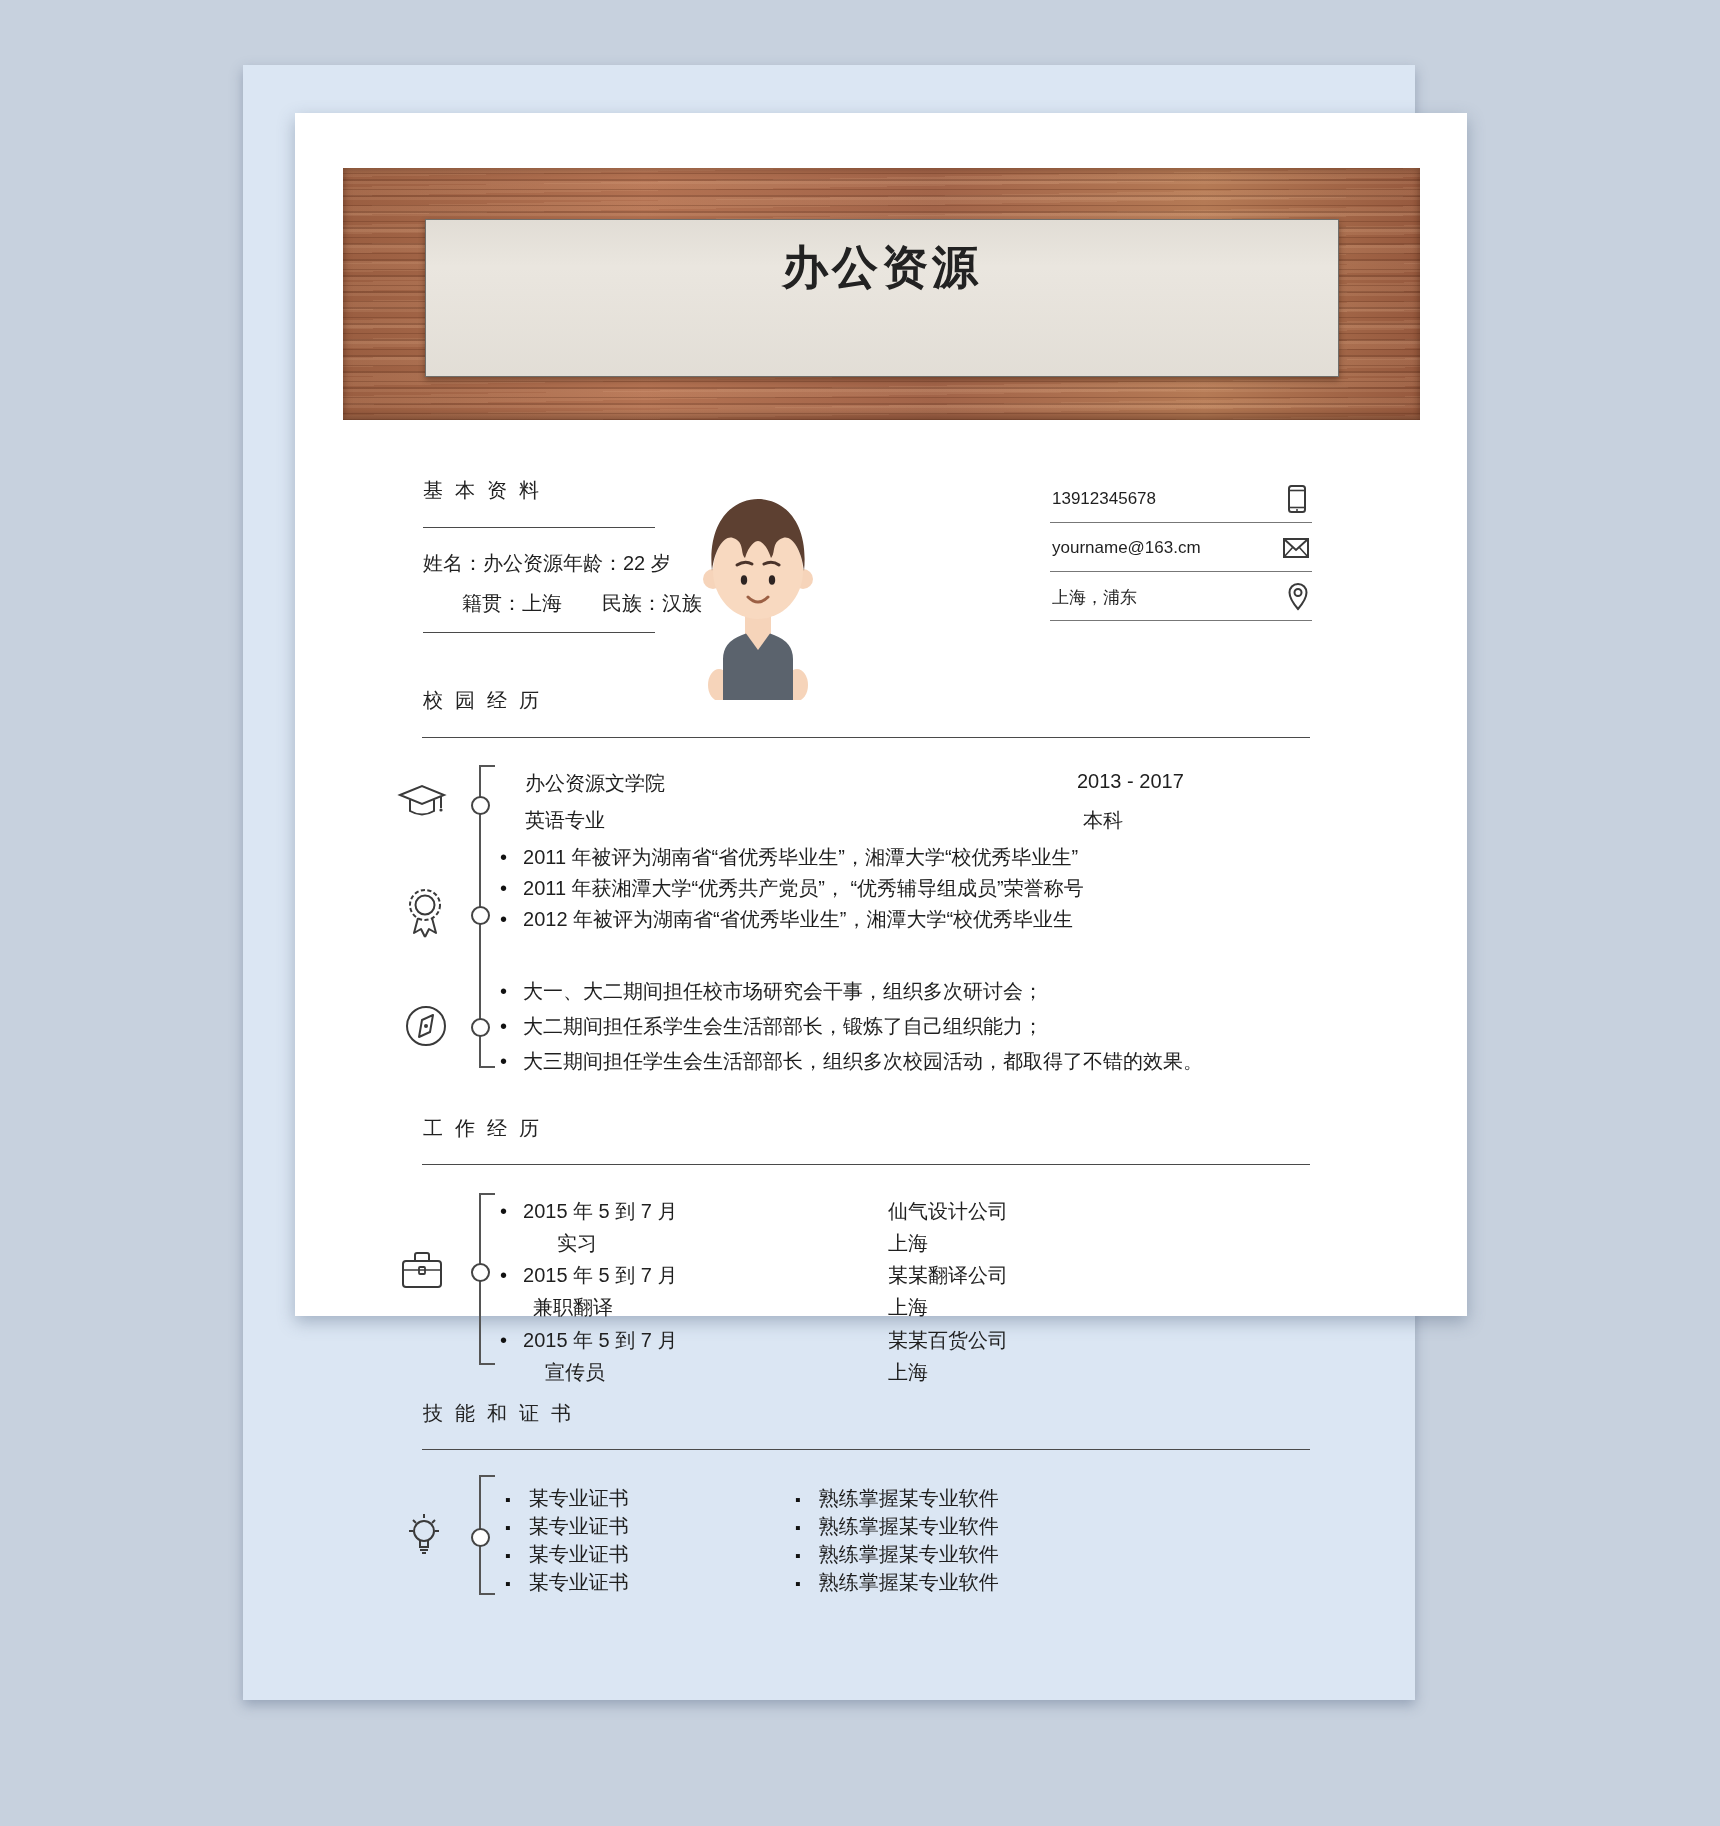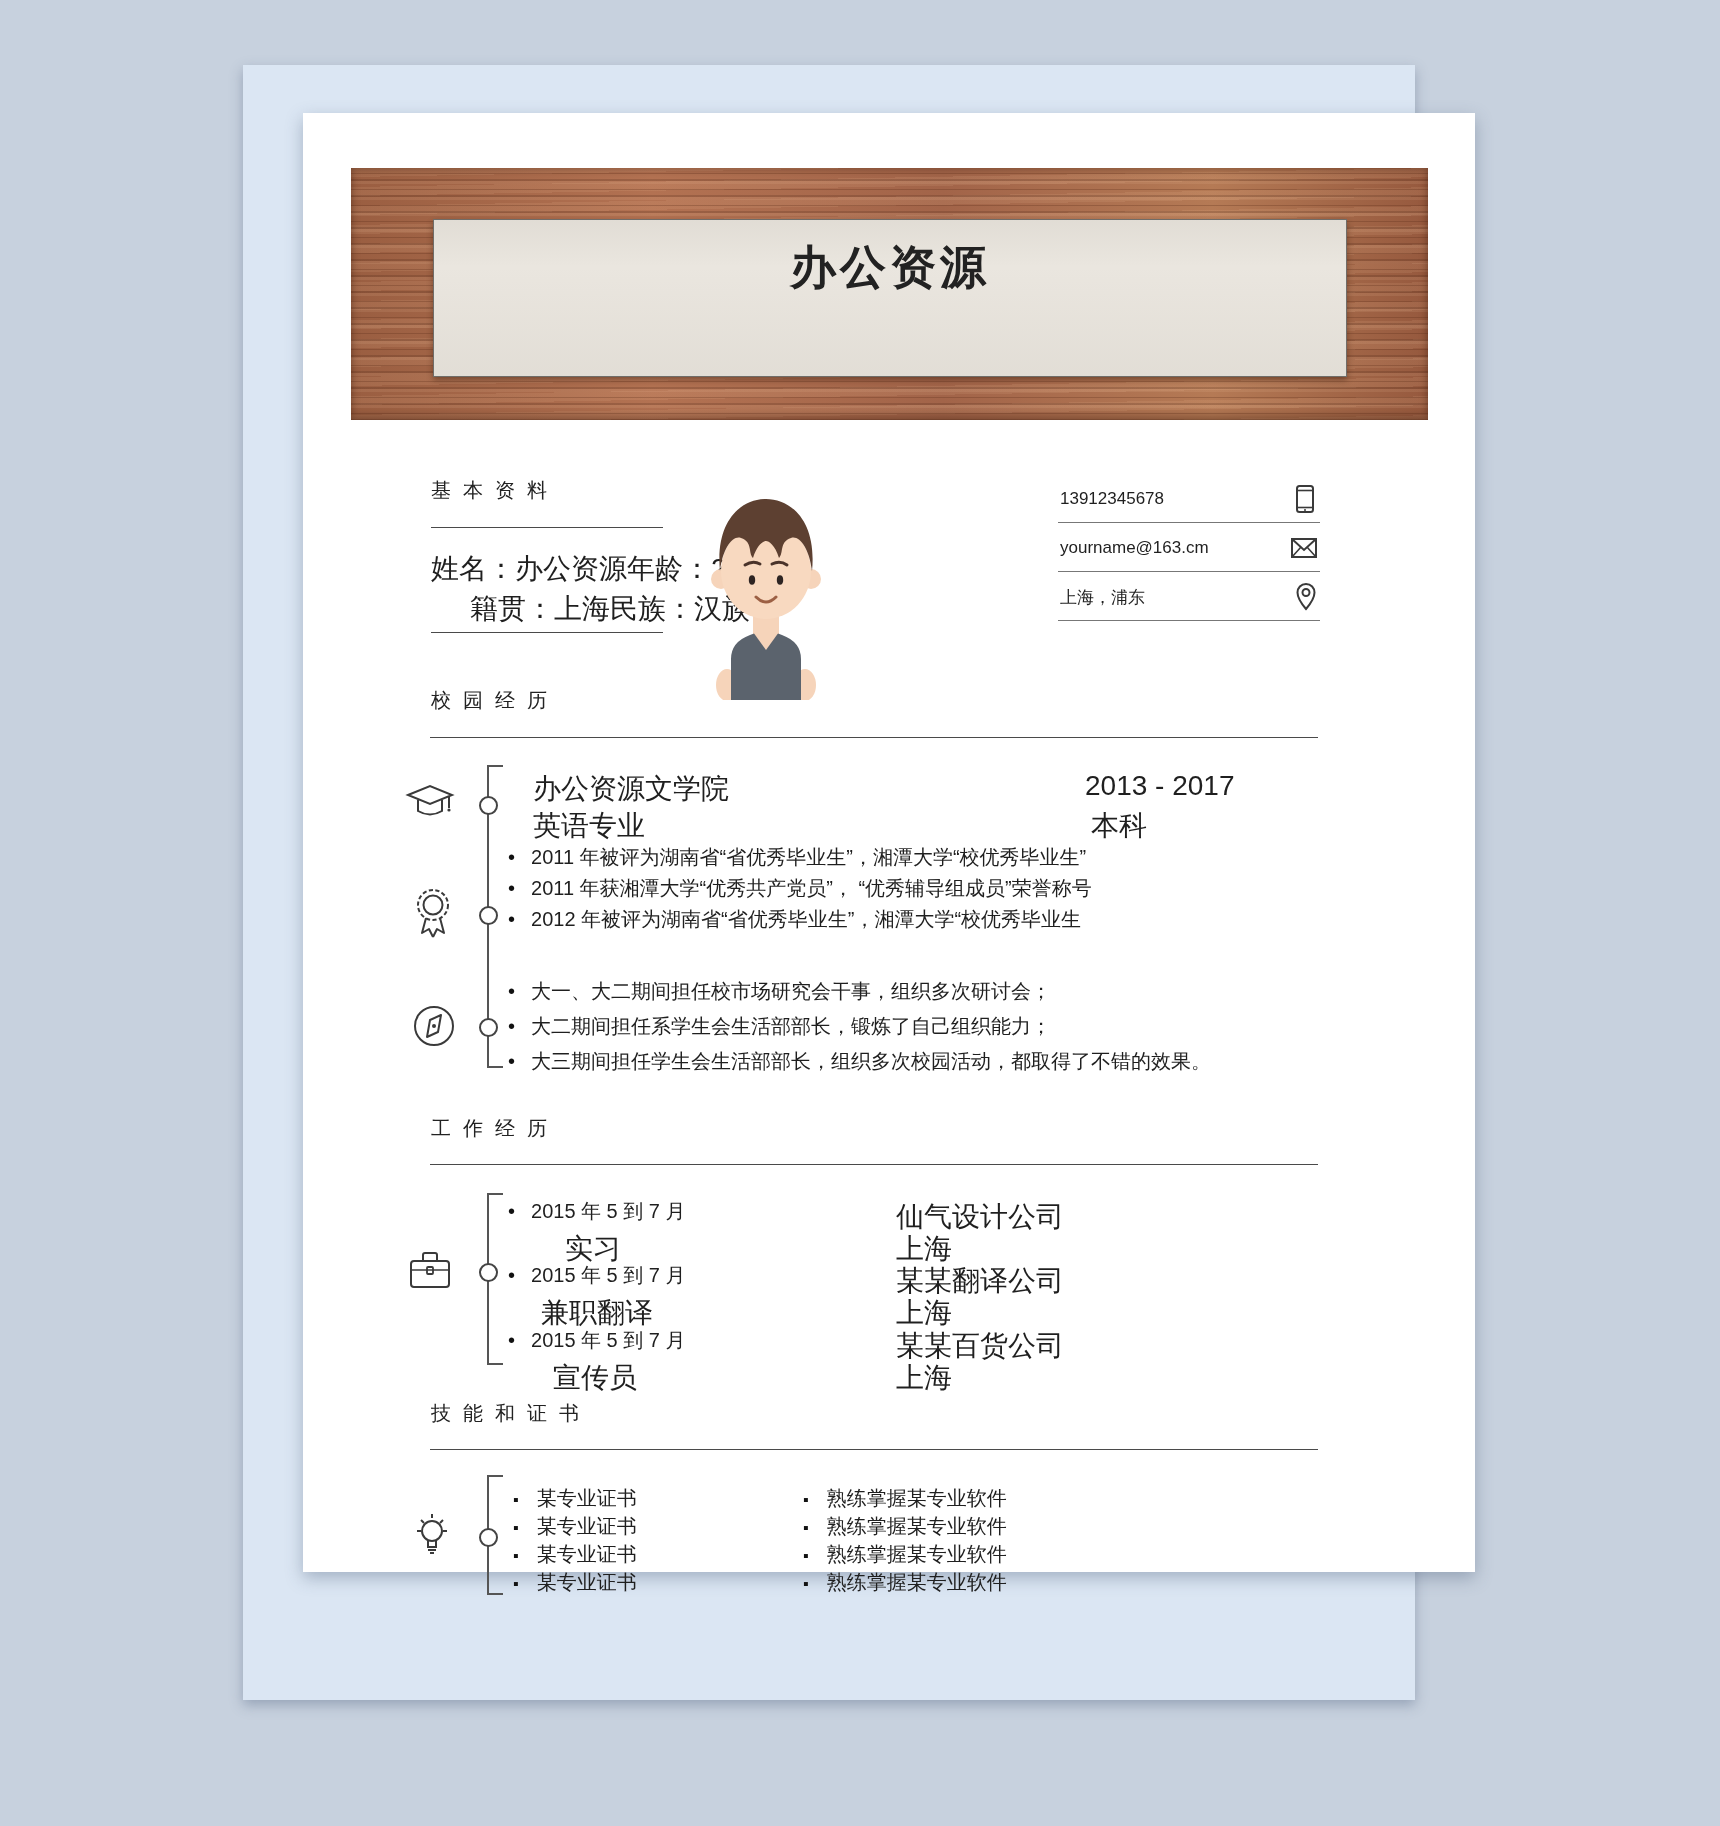--- a/index.html
+++ b/index.html
@@ -1,39 +1,39 @@
 <!DOCTYPE html>
 <html><head>
 <meta charset="utf-8">
 <style>
   html,body{margin:0;padding:0;}
   body{font-family:"Liberation Sans","DejaVu Sans",sans-serif;}
   .stage{position:relative;width:1720px;height:1826px;background:#c7d1de;overflow:hidden;}
   .back-sheet{position:absolute;left:243px;top:65px;width:1172px;height:1635px;background:#dbe6f3;box-shadow:0 5px 12px rgba(70,90,120,.38);}
-  .page{position:absolute;left:303px;top:113px;width:1172px;height:1459px;background:#ffffff;box-shadow:0 6px 16px rgba(60,80,110,.35);}
+  .page{position:absolute;left:295px;top:113px;width:1172px;height:1203px;background:#ffffff;box-shadow:0 6px 16px rgba(60,80,110,.35);}
 
   
   .banner{position:absolute;left:48px;top:55px;width:1077px;height:252px;
     background-color:#a8684a;
     background-image:
       repeating-linear-gradient(180deg, rgba(0,0,0,0) 0 5px, rgba(88,42,22,.28) 5px 6px, rgba(0,0,0,0) 6px 11px, rgba(62,28,14,.20) 11px 13px, rgba(255,214,178,.10) 13px 16px),
       repeating-linear-gradient(179deg, rgba(255,206,166,.10) 0 9px, rgba(0,0,0,0) 9px 19px),
       linear-gradient(90deg,#9a5e41,#b37252 28%,#a26449 55%,#b57a55 80%,#96593e);
     box-shadow:inset 0 -5px 8px rgba(60,30,15,.35), inset 0 3px 6px rgba(60,30,15,.25);}
   .banner-card{position:absolute;left:82px;top:51px;width:912px;height:156px;background:#eae6df;
     background-image:linear-gradient(180deg, rgba(120,110,95,.08), rgba(0,0,0,0) 30%, rgba(120,110,95,.07));
     border:1px solid #6f6d69;box-shadow:0 3px 6px rgba(50,25,12,.45);text-align:center;}
   .resume-title{margin:17px 0 8px 0;font-size:46px;font-weight:600;color:#222;letter-spacing:4px;}
   .intent-box{display:inline-block;border:2px solid #2b2b2b;padding:5px 16px;font-size:24px;color:#222;background:#eae6df;}
 
   
   .abs{position:absolute;}
   .sec-heading{font-size:20px;color:#222;letter-spacing:12px;white-space:nowrap;}
   .rule{height:0;border-top:1px solid #4a4a4a;}
-  .body-text{font-size:28px;color:#1f1f1f;white-space:nowrap;}
+  .body-text{font-size:20px;color:#1f1f1f;white-space:nowrap;}
 
   
   .basic-row{display:flex;width:240px;justify-content:space-between;}
   .contact{position:absolute;left:755px;top:372px;width:262px;}
   .contact-row{display:flex;align-items:center;justify-content:space-between;border-bottom:1px solid #777;padding:0 2px 9px 2px;margin-bottom:11px;height:28px;}
   .contact-row .body-text{font-size:17px;}
   .cicon{flex:0 0 auto;}
 
   
   .tl{position:absolute;border-left:2px solid #555;}

